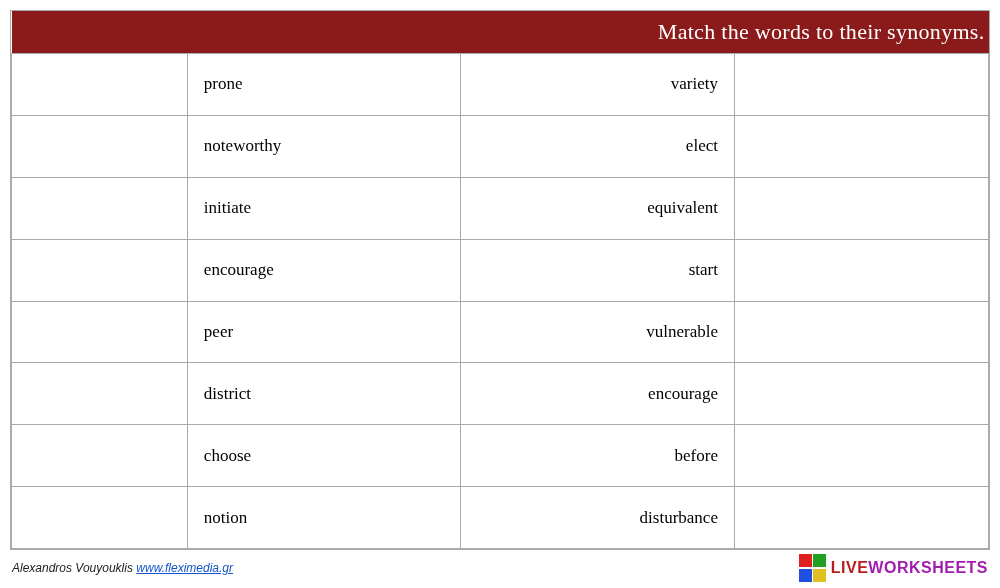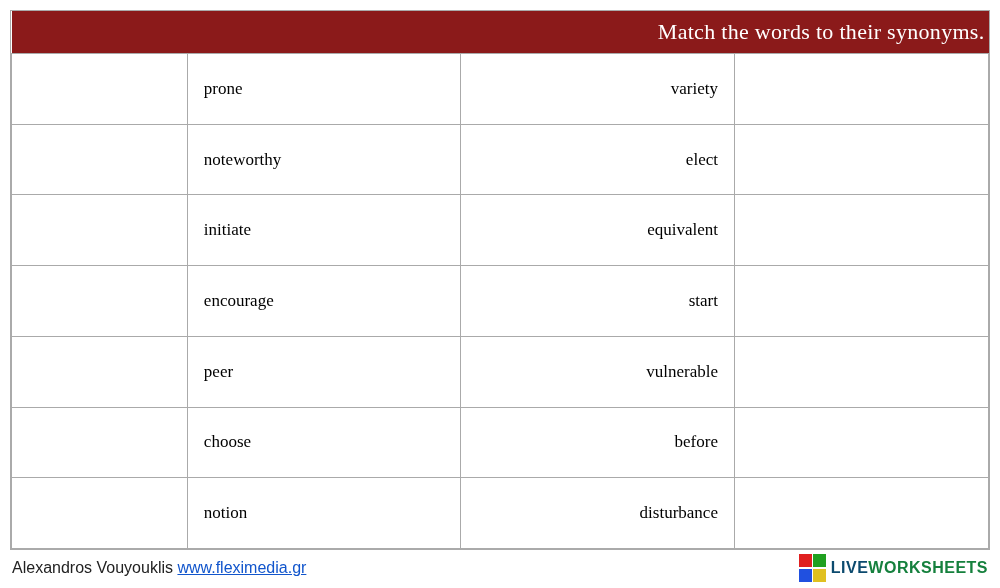--- a/index.html
+++ b/index.html
@@ -81,22 +81,23 @@
       display: flex;
       justify-content: space-between;
       align-items: center;
       margin-top: 4px;
       width: 100%;
       padding: 0 2px;
     }
 
     .footer-left {
       font-family: Arial, sans-serif;
-      font-size: 16px;
+      font-size: 12px;
       color: #222;
+      font-style: italic;
     }
 
     .footer-left a {
       color: #1155cc;
       text-decoration: underline;
     }
 
     .footer-right {
       display: flex;
       align-items: center;
@@ -118,21 +119,21 @@
 
     .logo-text {
       font-family: Arial, sans-serif;
       font-size: 16px;
       font-weight: bold;
       color: #222;
       letter-spacing: 0.5px;
     }
 
     .logo-text span {
-      color: #15803d;
+      color: #a21caf;
     }
   </style>
 </head>
 <body>
 
 <div class="page-wrapper">
   <div class="table-container">
     <table>
       <thead>
         <tr class="header-row">
@@ -161,20 +162,26 @@
           <tr class="data-row">
             <td class="col-left-blank"></td>
             <td class="col-word">encourage</td>
             <td class="col-synonym">start</td>
             <td class="col-right-blank"></td>
           </tr>
           <tr class="data-row">
             <td class="col-left-blank"></td>
             <td class="col-word">peer</td>
             <td class="col-synonym">vulnerable</td>
+            <td class="col-right-blank"></td>
+          </tr>
+          <tr class="data-row">
+            <td class="col-left-blank"></td>
+            <td class="col-word">district</td>
+            <td class="col-synonym">encourage</td>
             <td class="col-right-blank"></td>
           </tr>
           <tr class="data-row">
             <td class="col-left-blank"></td>
             <td class="col-word">choose</td>
             <td class="col-synonym">before</td>
             <td class="col-right-blank"></td>
           </tr>
           <tr class="data-row">
             <td class="col-left-blank"></td>
@@ -192,17 +199,17 @@
       <a href="#">www.fleximedia.gr</a>
     </div>
     <div class="footer-right">
       <div class="logo-squares">
         <div class="logo-sq" style="background:#e02020;"></div>
         <div class="logo-sq" style="background:#20a020;"></div>
         <div class="logo-sq" style="background:#2050e0;"></div>
         <div class="logo-sq" style="background:#e0c020;"></div>
       </div>
       <div class="logo-text">
-        <span style="color:#0c4a6e;">LIVE</span><span>WORKSHEETS</span>
+        <span style="color:#b91c1c;">LIVE</span><span>WORKSHEETS</span>
       </div>
     </div>
   </div>
 </div>
 
 </body></html>

